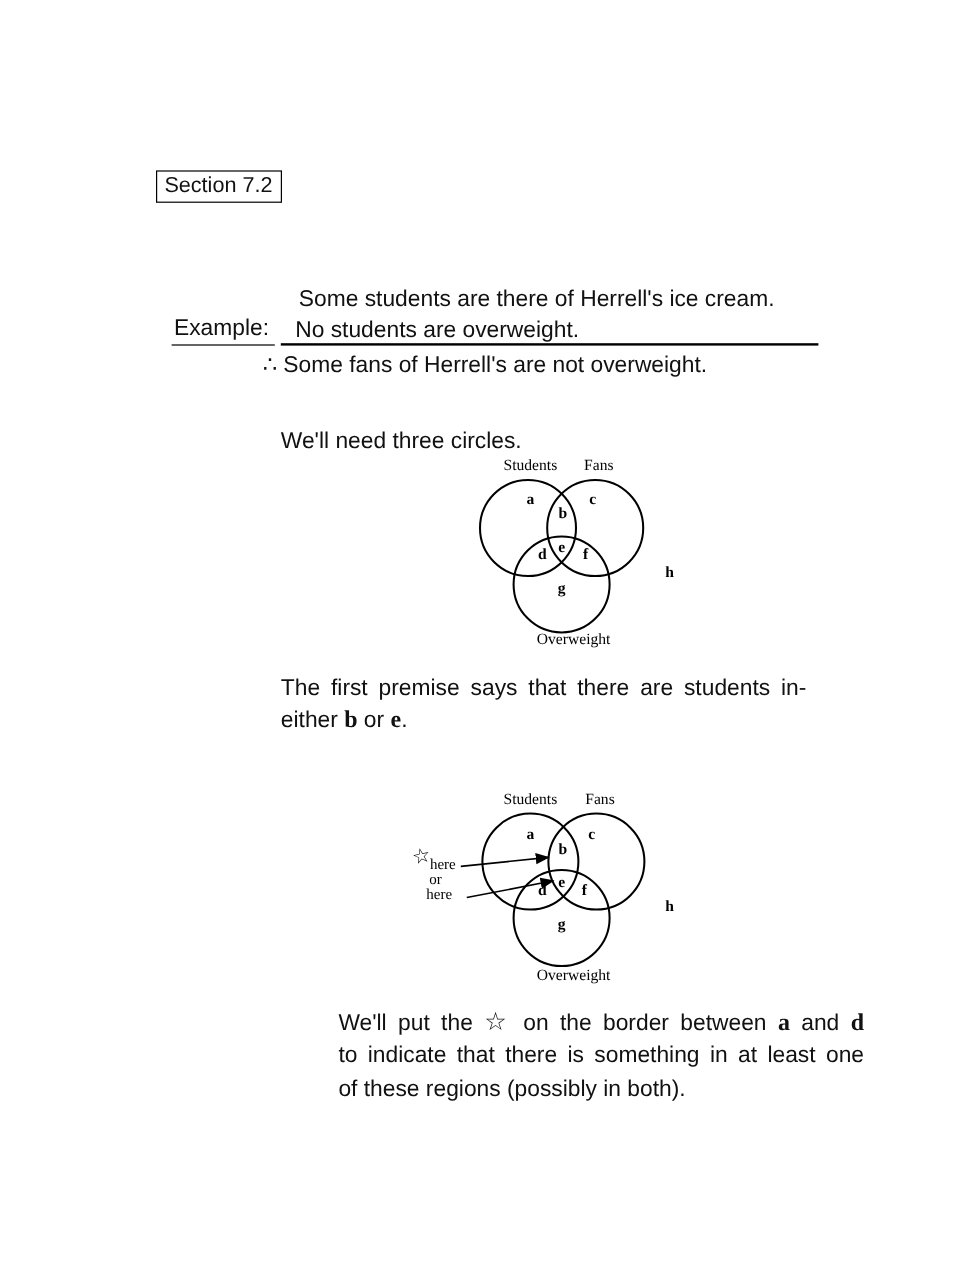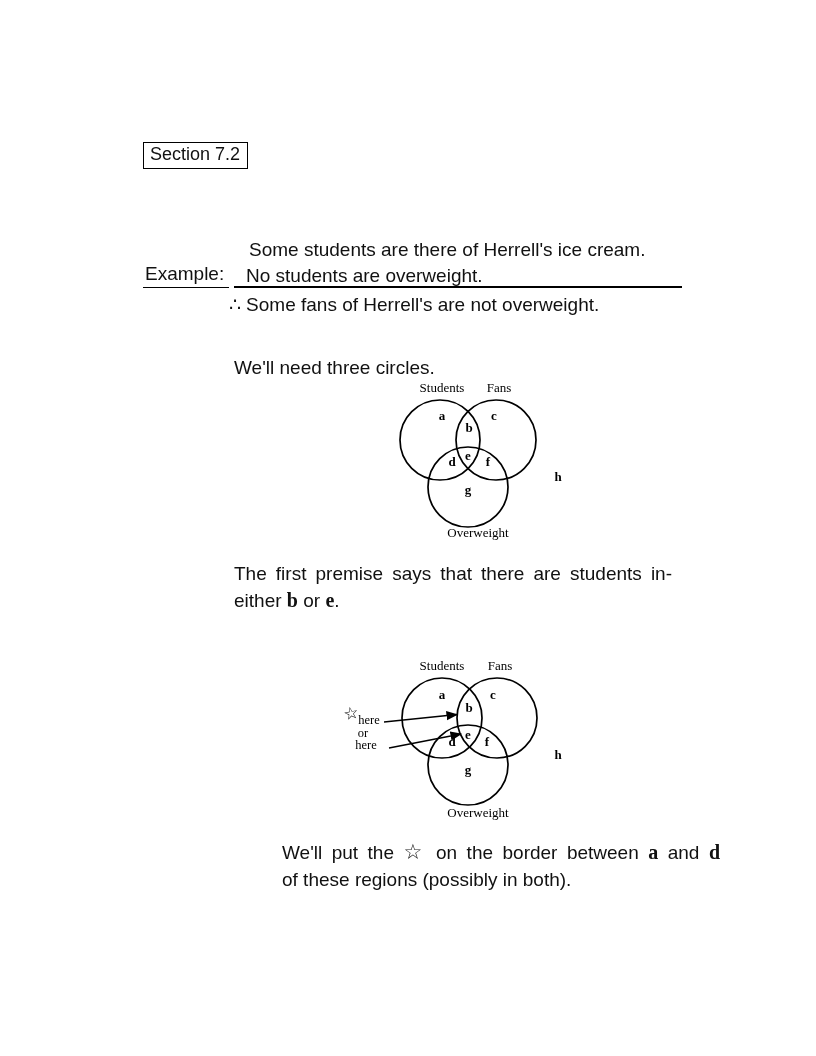--- a/index.html
+++ b/index.html
@@ -33,31 +33,31 @@
   .venn-circle { fill:none; stroke:#000; stroke-width:1.7; }
   .circlabel { font-family:"Liberation Serif", serif; font-size:13px; text-anchor:middle; }
   .region { font-family:"Liberation Serif", serif; font-weight:bold; font-size:13px; text-anchor:middle; }
   .annot { font-family:"Liberation Serif", serif; font-size:12.5px; text-anchor:middle; }
   .annot-star { font-family:"DejaVu Sans", sans-serif; font-size:17px; text-anchor:middle; }
   .arrow { stroke:#000; stroke-width:1.3; }
 </style>
 </head>
 <body>
 
-<div class="abs section-box" style="left:143px; top:142px;text-align:center;">Section 7.2</div>
+<div class="abs section-box" style="left:130px; top:142px;text-align:center;">Section 7.2</div>
 
 <div class="abs example-label body-text" style="left:143px; top:263px;">Example:</div>
 
 <div class="abs body-text" style="left:249px; top:237px;">Some students are there of Herrell's ice cream.</div>
 
 <div class="abs body-text" style="left:246px; top:263px;">No students are overweight.</div>
 
 <div class="abs hrule" style="left:234px; top:286px; width:448px;"></div>
 
-<div class="abs body-text" style="left:229px; top:292px;">
+<div class="abs body-text" style="left:219px; top:292px;">
   <span class="therefore">∴</span><span>Some fans of Herrell's are not overweight.</span>
 </div>
 
 <div class="abs body-text" style="left:234px; top:335px;margin-top:20px;">We'll need three circles.</div>
 
 <svg class="abs" style="left:378px; top:375px;" width="232" height="176" viewBox="0 0 232 176">
   <circle class="venn-circle" cx="62" cy="65" r="40"></circle>
   <circle class="venn-circle" cx="118" cy="65" r="40"></circle>
   <circle class="venn-circle" cx="90" cy="112" r="40"></circle>
   <text class="circlabel" x="64" y="17">Students</text>
@@ -107,14 +107,15 @@
   <text class="annot" x="36" y="94">here</text>
 
   <line class="arrow" x1="54" y1="67" x2="127" y2="59.5" marker-end="url(#ah)"></line>
   <line class="arrow" x1="59" y1="93" x2="131" y2="79" marker-end="url(#ah)"></line>
 </svg>
 
 <div class="abs para" style="left:234px; top:839px;margin-left:48px;">
   <div class="pline jline">
     <span>We'll put the </span><span class="star-ch">☆</span><span> on the border between </span><span class="mathbf">a</span><span> and </span><span class="mathbf">d</span>
   </div>
+  <div class="pline jline">to indicate that there is something in at least one</div>
   <div class="pline">of these regions (possibly in both).</div>
 </div>
 
 </body></html>

